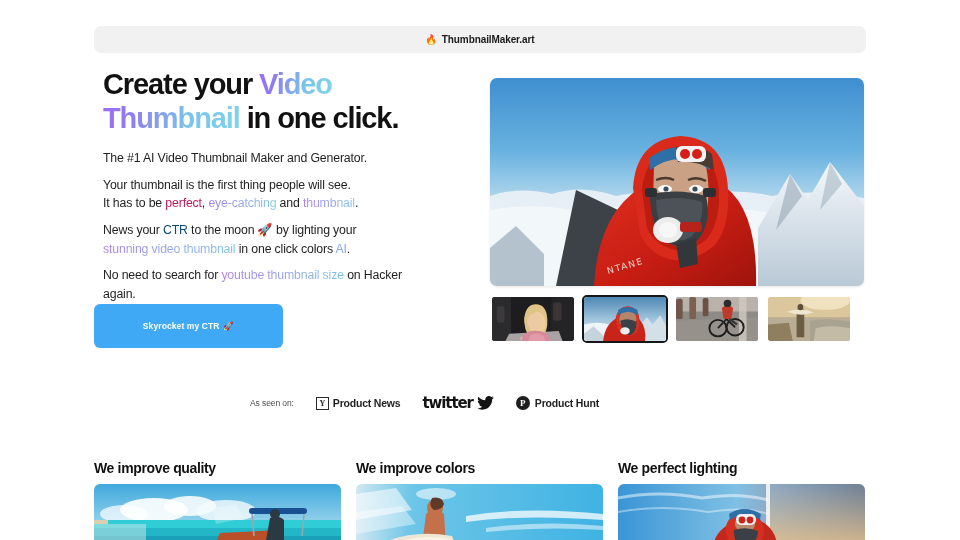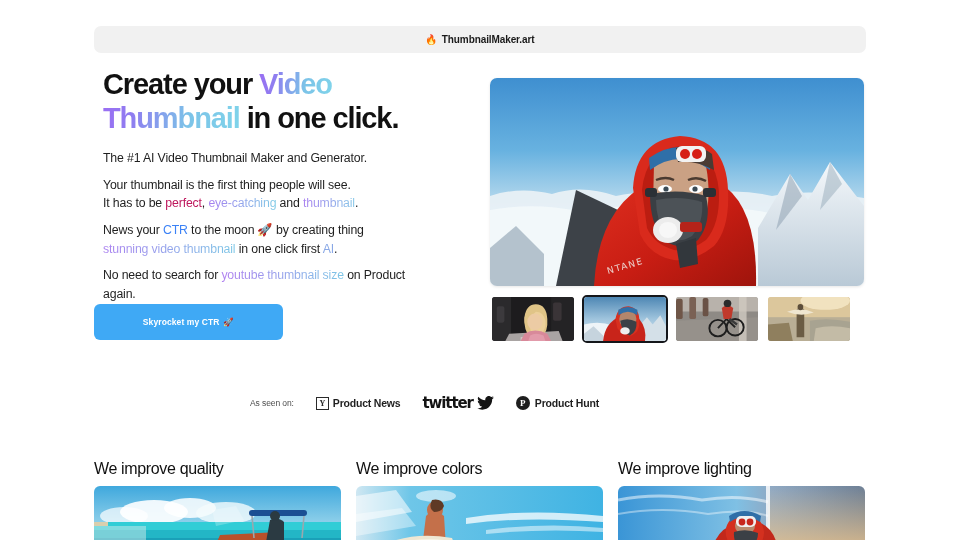--- a/index.html
+++ b/index.html
@@ -64,21 +64,21 @@
   .lede {
     font-size: 12.3px;
     color: #1f1f1f;
     line-height: 1.52;
     letter-spacing: -0.15px;
   }
   .lede p { margin-bottom: 8px; }
   .lede p:last-child { margin-bottom: 0; }
 
   .c-violet { color: #be185d; }
-  .c-ctr { color: #3b82f6; }
+  .c-ctr { color: #0c4a6e; }
   .c-ai  { color: #89a8e6; }
   .g-eye {
     background: linear-gradient(90deg, #a77ef0 0%, #7fcbe6 100%);
     -webkit-background-clip: text; background-clip: text;
     -webkit-text-fill-color: transparent; color: transparent;
   }
   .g-stun {
     background: linear-gradient(90deg, #ab82f0 0%, #86c8e8 100%);
     -webkit-background-clip: text; background-clip: text;
     -webkit-text-fill-color: transparent; color: transparent;
@@ -92,21 +92,21 @@
     background: linear-gradient(90deg, #b07ff0 0%, #7cc6e6 100%);
     -webkit-background-clip: text; background-clip: text;
     -webkit-text-fill-color: transparent; color: transparent;
   }
 
   .cta-button {
     position: absolute;
     left: 94px;
     top: 304px;
     width: 189px;
-    height: 36px;
+    height: 44px;
     background: #3fa9f5;
     border: none;
     border-radius: 6px;
     color: #ffffff;
     font-family: "Liberation Sans", sans-serif;
     font-size: 8.5px;
     font-weight: 600;
     letter-spacing: 0.1px;
     cursor: pointer;
     display: flex;
@@ -202,22 +202,22 @@
   .features {
     position: absolute;
     left: 94px;
     top: 460px;
     width: 772px;
     display: flex;
     gap: 15px;
   }
   .feature { width: 247px; }
   .feature h3 {
-    font-size: 16px;
-    font-weight: 400;
+    font-size: 14px;
+    font-weight: 700;
     color: #111111;
     letter-spacing: -0.35px;
     margin-bottom: 8px;
   }
   .feature-img {
     width: 247px;
     height: 62px;
     border-radius: 6px 6px 0 0;
     overflow: hidden;
   }
@@ -239,25 +239,25 @@
     <span class="grad-head">Thumbnail</span><span> in one click.</span>
   </h1>
 
   <div class="lede">
     <p>The #1 AI Video Thumbnail Maker and Generator.</p>
     <p>
       <span>Your thumbnail is the first thing people will see.</span><br>
       <span>It has to be </span><span class="c-violet">perfect</span><span>, </span><span class="g-eye">eye-catching</span><span> and </span><span class="g-stun">thumbnail</span><span>.</span>
     </p>
     <p>
-      <span>News your </span><span class="c-ctr">CTR</span><span> to the moon </span><span>🚀</span><span> by creating thing</span><br>
-      <span class="g-stunvid">stunning video thumbnail</span><span> in one click first </span><span class="c-ai">AI</span><span>.</span>
+      <span>News your </span><span class="c-ctr">CTR</span><span> to the moon </span><span>🚀</span><span> by lighting your</span><br>
+      <span class="g-stunvid">stunning video thumbnail</span><span> in one click colors </span><span class="c-ai">AI</span><span>.</span>
     </p>
     <p>
-      <span>No need to search for </span><span class="g-yt">youtube thumbnail size</span><span> on Product</span><br>
+      <span>No need to search for </span><span class="g-yt">youtube thumbnail size</span><span> on Hacker</span><br>
       <span>again.</span>
     </p>
   </div>
 </div>
 
 <button class="cta-button">
   <span>Skyrocket my CTR</span>
   <span>🚀</span>
 </button>
 
@@ -495,21 +495,21 @@
         <path d="M70 30 Q78 22 88 30 L90 62 L66 62 Z" fill="#c4704a"></path>
         <ellipse cx="79" cy="24" rx="8" ry="9" fill="#c4704a"></ellipse>
         <path d="M76 14 Q86 12 88 20 Q86 26 78 26 Q72 22 76 14 Z" fill="#5f3a26"></path>
         <path d="M34 56 Q62 46 96 52 L100 62 L30 62 Z" fill="#efe7d3"></path>
         <path d="M40 58 Q66 50 94 55 L96 62 L38 62 Z" fill="#f8f3e4"></path>
       </svg>
     </div>
   </div>
 
   <div class="feature">
-    <h3>We improve lighting</h3>
+    <h3>We perfect lighting</h3>
     <div class="feature-img">
       <svg viewBox="0 0 247 62" preserveAspectRatio="none">
         <defs>
           <linearGradient id="fsky3" x1="0" y1="0" x2="1" y2="0">
             <stop offset="0%" stop-color="#3a95d6"></stop>
             <stop offset="48%" stop-color="#7fc0e4"></stop>
             <stop offset="62%" stop-color="#8fa9c4"></stop>
             <stop offset="100%" stop-color="#6d7f95"></stop>
           </linearGradient>
           <linearGradient id="warm" x1="0" y1="1" x2="0" y2="0">

